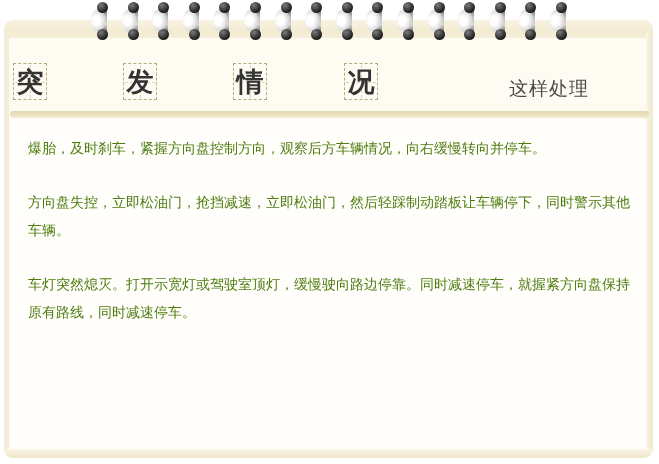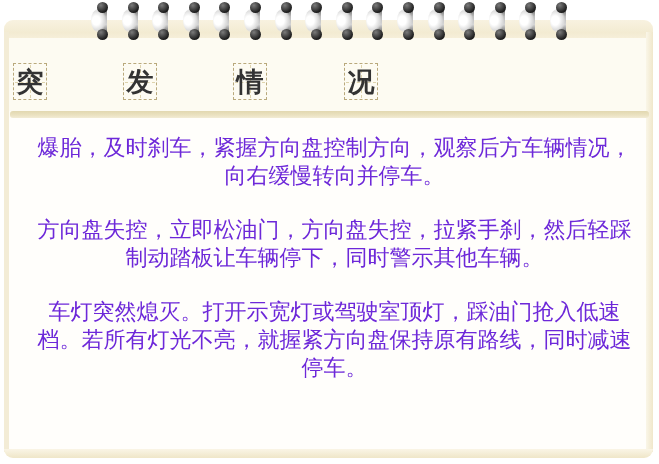--- a/index.html
+++ b/index.html
@@ -36,21 +36,21 @@
   .char-box::after{content:"";position:absolute;top:1px;bottom:1px;left:50%;border-left:1px dashed #ded3ad;}
   .char-box .ch{position:absolute;left:0;top:0;width:100%;height:100%;display:flex;align-items:center;
     justify-content:center;font-size:27px;font-weight:bold;color:#333333;z-index:2;}
   .subtitle{position:absolute;left:509px;top:76px;font-size:19px;color:#4a4a4a;letter-spacing:1px;}
 
   
   .divider{position:absolute;left:10px;top:111px;width:639px;height:7px;border-radius:3px;
     background:linear-gradient(180deg,#e2d8b0 0%,#eae1c0 55%,#f2ecd4 100%);}
 
   
-  .content{position:absolute;left:28px;top:134px;width:613px;font-size:22px;line-height:28px;color:#6d28d9;text-align:center;}
+  .content{position:absolute;left:28px;top:134px;width:613px;font-size:14px;line-height:28px;color:#4d7c0f;}
   .content p{margin:0 0 26px 0;}
 </style>
 </head>
 <body>
 
 <div id="screen">
 
   <div class="card">
     <div class="header-area"></div>
     <div class="body-area"></div>
@@ -165,22 +165,23 @@
   <div class="char-box" style="left:123px">
     <span class="ch">发</span>
   </div>
   <div class="char-box" style="left:233px">
     <span class="ch">情</span>
   </div>
   <div class="char-box" style="left:344px">
     <span class="ch">况</span>
   </div>
 
+  <span class="subtitle">这样处理</span>
 
   <div class="divider"></div>
 
   <div class="content">
     <p>爆胎，及时刹车，紧握方向盘控制方向，观察后方车辆情况，向右缓慢转向并停车。</p>
-    <p>方向盘失控，立即松油门，方向盘失控，拉紧手刹，然后轻踩制动踏板让车辆停下，同时警示其他车辆。</p>
-    <p>车灯突然熄灭。打开示宽灯或驾驶室顶灯，踩油门抢入低速档。若所有灯光不亮，就握紧方向盘保持原有路线，同时减速停车。</p>
+    <p>方向盘失控，立即松油门，抢挡减速，立即松油门，然后轻踩制动踏板让车辆停下，同时警示其他车辆。</p>
+    <p>车灯突然熄灭。打开示宽灯或驾驶室顶灯，缓慢驶向路边停靠。同时减速停车，就握紧方向盘保持原有路线，同时减速停车。</p>
   </div>
 
 </div>
 
 </body></html>

